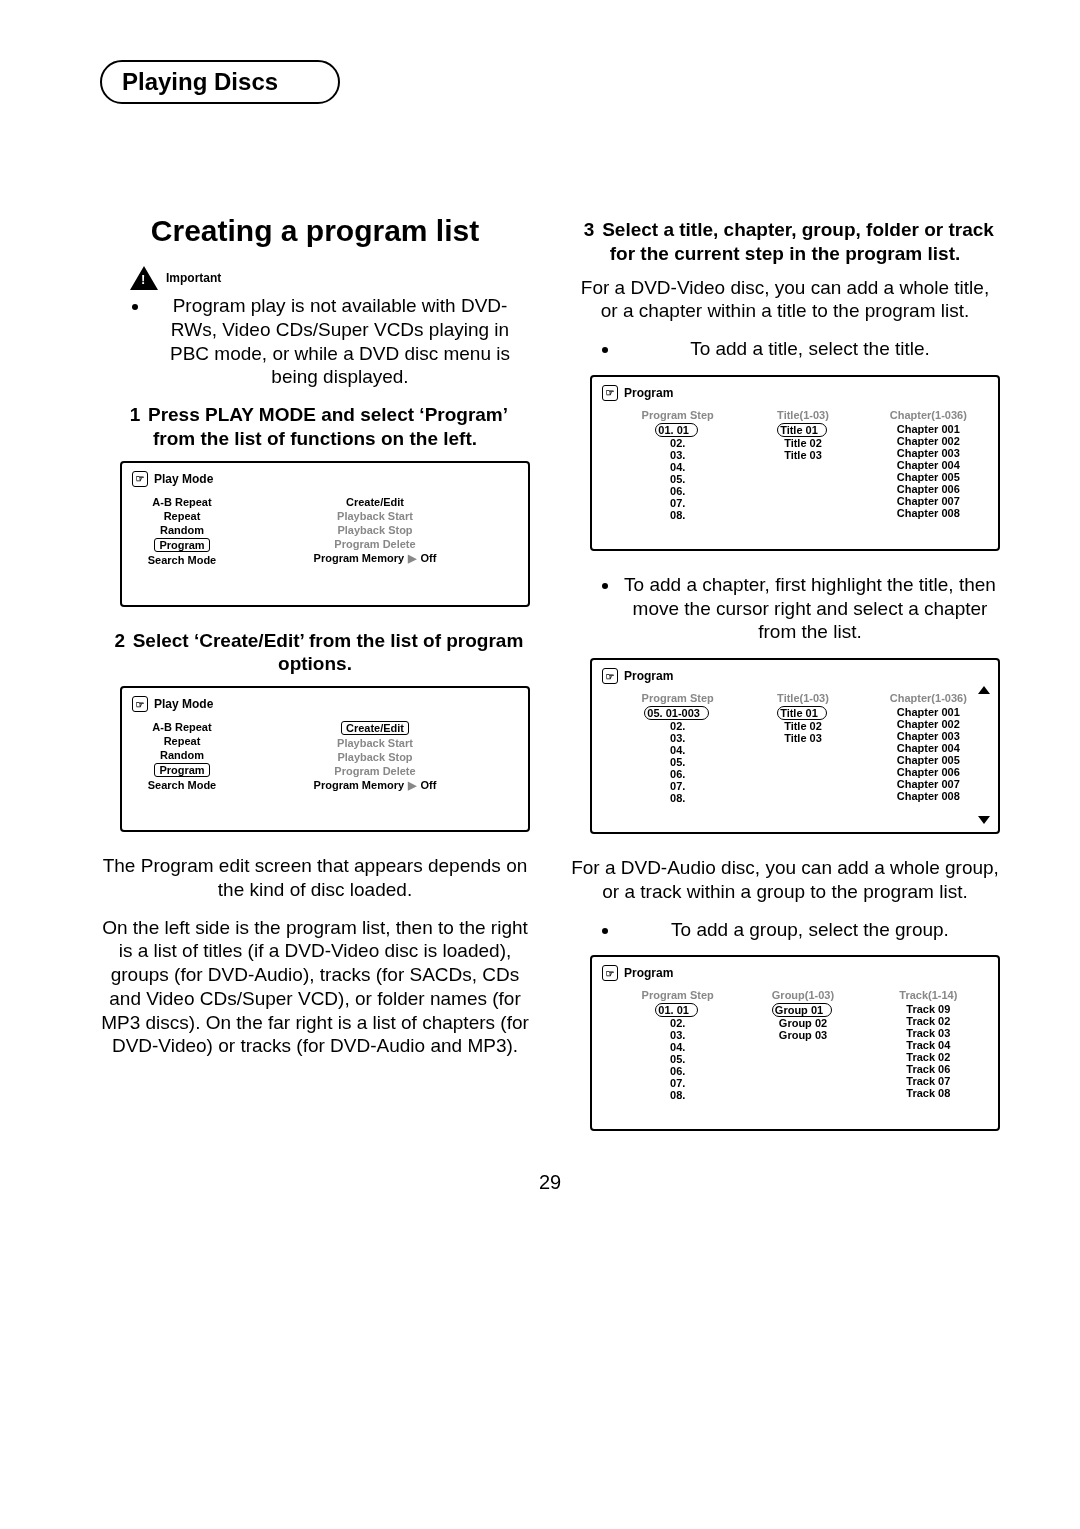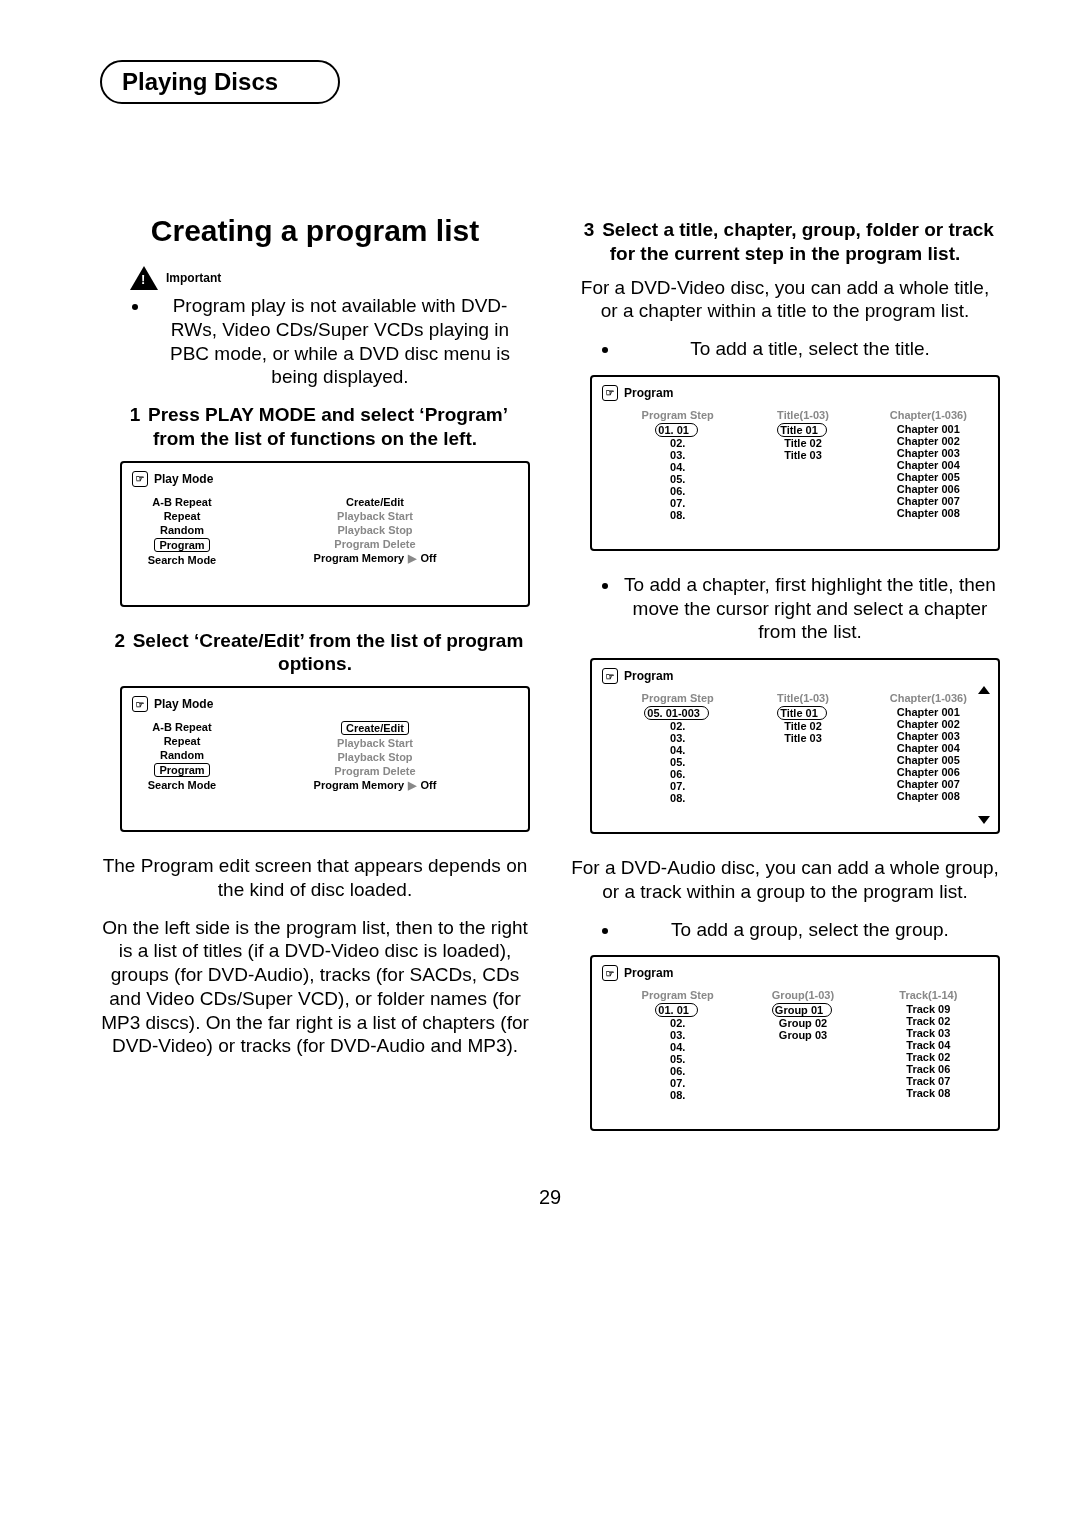--- a/index.html
+++ b/index.html
@@ -116,21 +116,21 @@
   .prog-grid { display:flex; gap:6px;margin-left:16px; }
   .prog-col { flex:1; }
   .prog-head { color:#888; font-weight:bold; padding-bottom:2px; }
   .prog-sel { border:1px solid #000; border-radius:7px; display:inline-block; padding:0 8px 0 2px; margin-left:-2px; }
   .arrow-up, .arrow-down {
     position:absolute; right:8px; width:0;height:0;
     border-left:6px solid transparent; border-right:6px solid transparent;
   }
   .arrow-up { top:26px; border-bottom:8px solid #000; }
   .arrow-down { bottom:8px; border-top:8px solid #000; }
-  .page-number { text-align:center; font-size:20px; margin-top:33px; }
+  .page-number { text-align:center; font-size:20px; margin-top:18px; }
 </style>
 </head>
 <body>
 
 <div class="page">
   <div class="section-tab">Playing Discs</div>
 
   <div class="columns">
 
     <div class="col">

